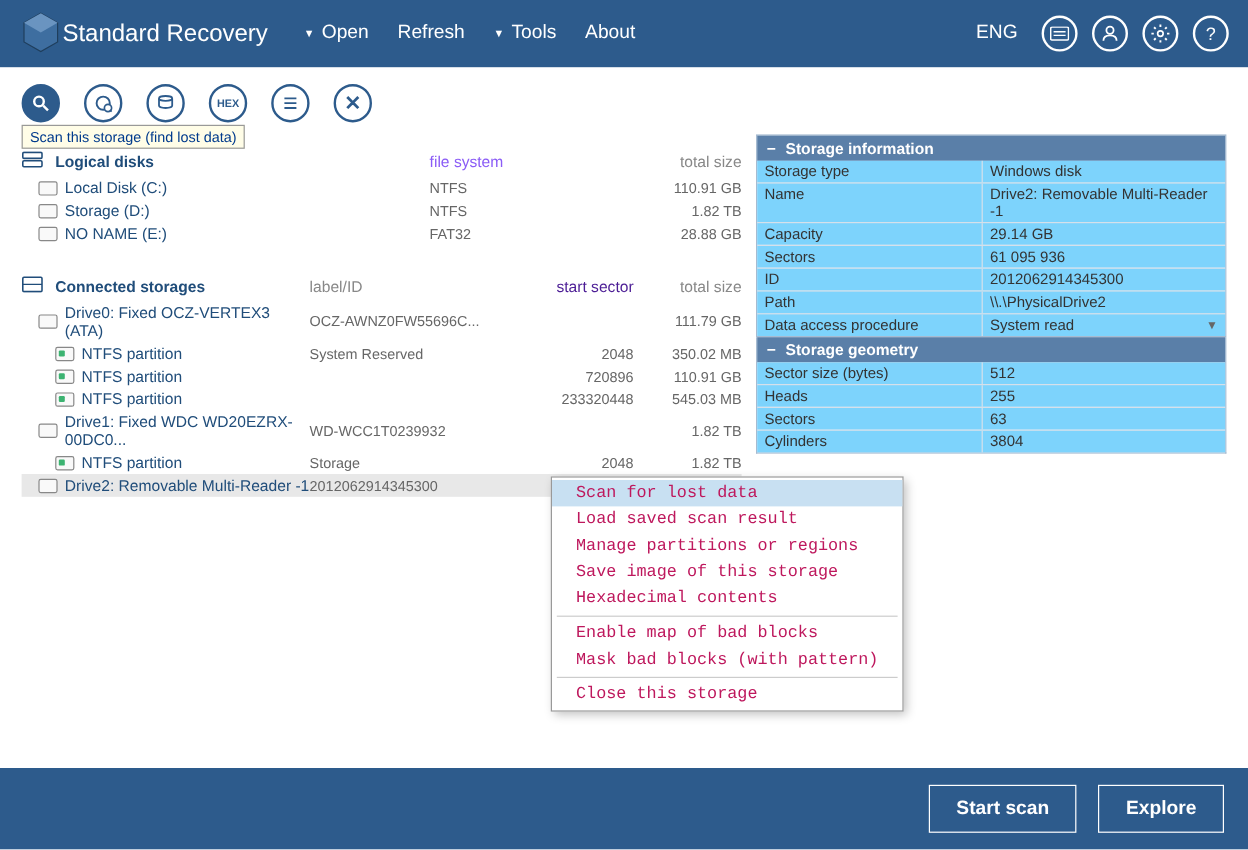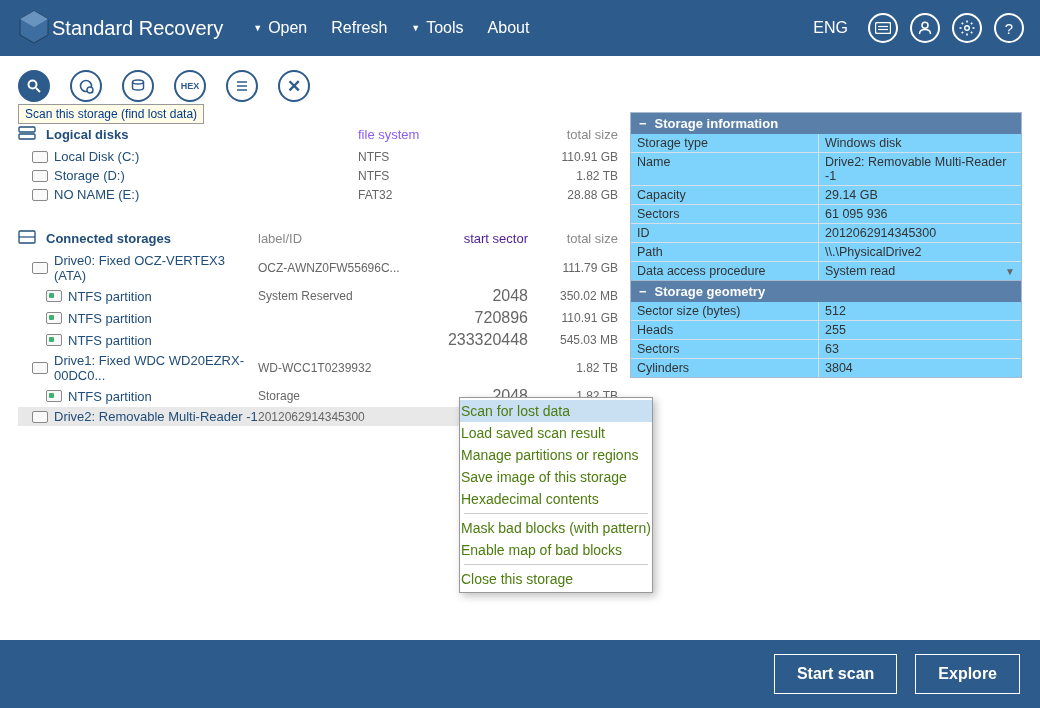--- a/index.html
+++ b/index.html
@@ -36,39 +36,39 @@
 .ch-fs { width: 170px; }
 .ch-ss { width: 100px; text-align: right; }
 .ch-size { width: 90px; text-align: right; }
 
 .row { display: flex; align-items: center; padding: 2px 0; color: #204d7a; font-size: 13px; }
 .row.selected { background: #e8e8e8; }
 .row-icon { width: 16px; height: 12px; margin-right: 6px; margin-left: 14px; border: 1px solid #888; border-radius: 2px; background: #f9f9f9; display: inline-block; position: relative; }
 .row-icon.green::before { content: ""; position: absolute; left: 2px; top: 2px; width: 5px; height: 5px; background: #3cb371; border-radius: 1px; }
 .row .name { flex: 1; }
 .row .c-fs { width: 170px; color: #666; font-size: 12px; }
-.row .c-ss { width: 100px; text-align: right; color: #666; font-size: 16px; }
+.row .c-ss { width: 100px; text-align: right; color: #666; font-size: 12px; }
 .row .c-size { width: 90px; text-align: right; color: #666; font-size: 12px; }
 .row.indent-1 .row-icon { margin-left: 28px; }
 
 .sep { height: 20px; }
 
 
 .panel { border: 1px solid #a6bbd1; margin-bottom: 0; }
 .panel-hdr { background: #5a7fa8; color: #fff; padding: 3px 8px; font-weight: bold; font-size: 13px; display: flex; align-items: center; }
 .panel-hdr .collapse { margin-right: 8px; font-size: 13px; }
 .prop-row { display: flex; border-top: 1px solid #d6e0ea; font-size: 12.5px; background: #7dd3fc; }
 .prop-row:first-of-type { border-top: none; }
 .prop-key { width: 188px; padding: 2px 6px; border-right: 1px solid #d6e0ea; color: #333; }
 .prop-val { flex: 1; padding: 2px 6px; color: #333; display: flex; align-items: center; }
 .prop-val .dd { margin-left: auto; color: #666; font-size: 10px; }
 
 
 .ctx-menu { position: absolute; left: 459px; top: 397px; background: #fff; border: 1px solid #999; box-shadow: 3px 3px 8px rgba(0,0,0,0.25); z-index: 20; padding: 2px 0; font-size: 14px; min-width: 180px; }
-.ctx-item { padding: 3px 1px; color: #4d7c0f; cursor: pointer; }
+.ctx-item { padding: 3px 20px; color: #be185d; cursor: pointer; font-family: Liberation Mono, monospace; }
 .ctx-item.hover { background: #c8e0f2; }
 .ctx-sep { height: 1px; background: #ccc; margin: 3px 4px; }
 
 
 .footer { position: absolute; left: 0; right: 0; bottom: 0; height: 68px; background: #2d5b8c; display: flex; align-items: center; justify-content: flex-end; gap: 18px; padding: 0 20px; }
 .footer-btn { border: 1.5px solid #fff; color: #fff; background: transparent; padding: 10px 22px; font-size: 16px; font-weight: 600; cursor: pointer; }
 </style>
 </head>
 <body>
 
@@ -337,22 +337,22 @@
 <div class="ctx-menu">
   <div id="ctx1">
       <div class="ctx-item hover">Scan for lost data</div>
       <div class="ctx-item">Load saved scan result</div>
       <div class="ctx-item">Manage partitions or regions</div>
       <div class="ctx-item">Save image of this storage</div>
       <div class="ctx-item">Hexadecimal contents</div>
     </div>
   <div class="ctx-sep"></div>
   <div id="ctx2">
+      <div class="ctx-item">Enable map of bad blocks</div>
       <div class="ctx-item">Mask bad blocks (with pattern)</div>
-      <div class="ctx-item">Enable map of bad blocks</div>
     </div>
   <div class="ctx-sep"></div>
   <div id="ctx3">
       <div class="ctx-item">Close this storage</div>
     </div>
 </div>
 
 <div class="footer">
   <button class="footer-btn">Start scan</button>
   <button class="footer-btn">Explore</button>

